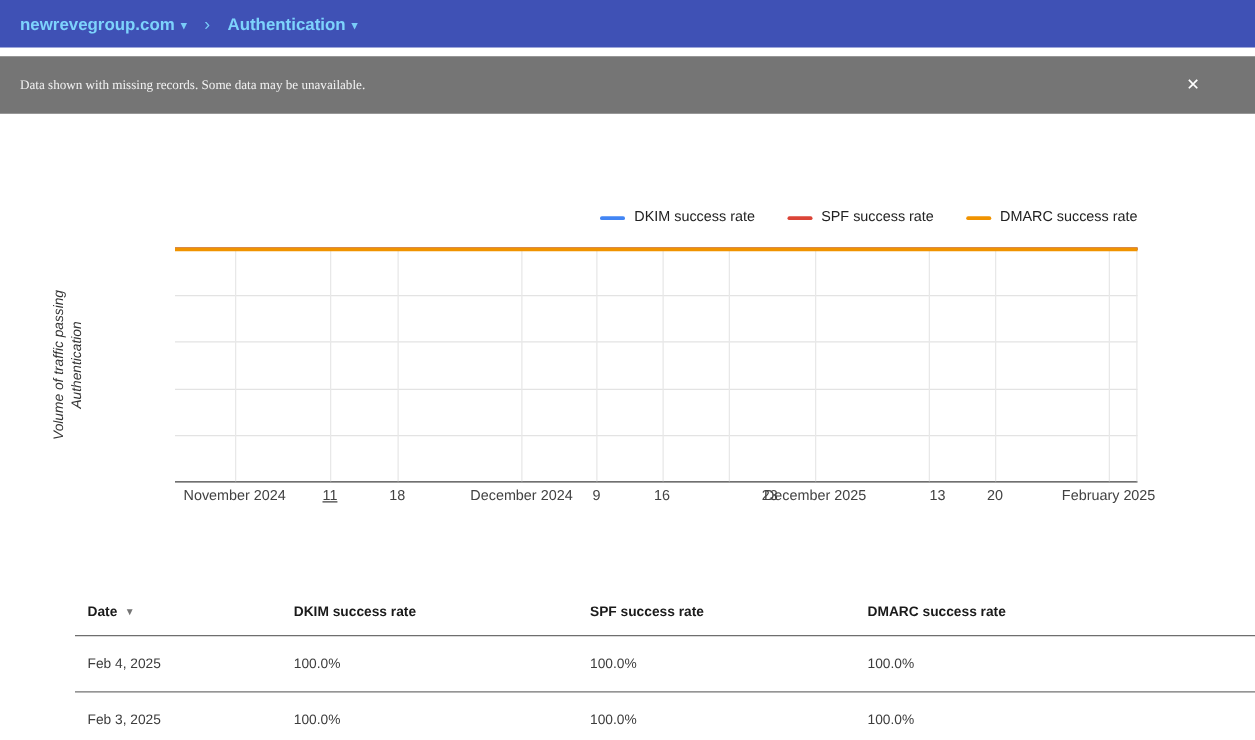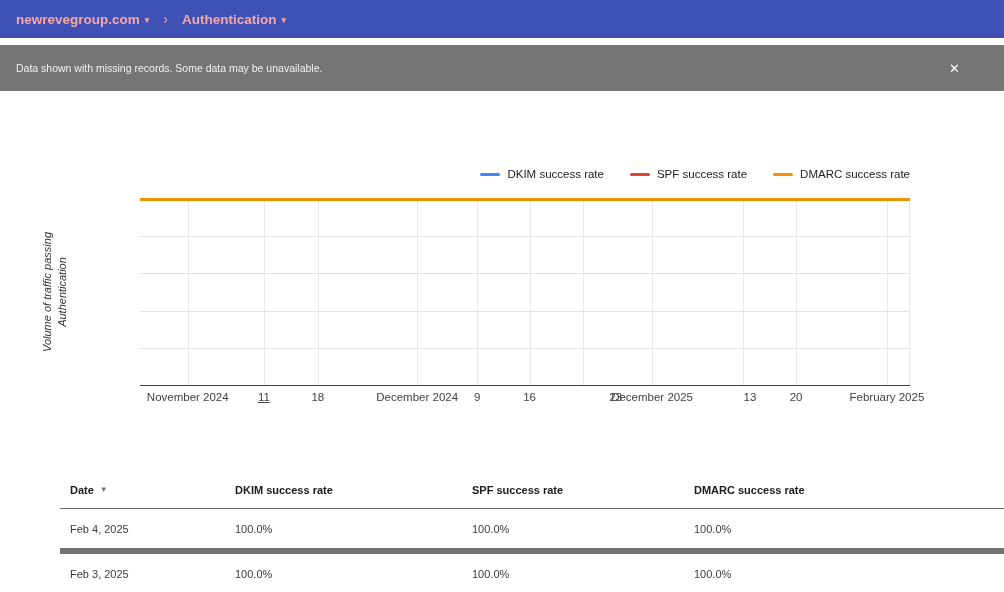--- a/index.html
+++ b/index.html
@@ -1,27 +1,27 @@
 <!DOCTYPE html>
 <html><head>
 <meta charset="utf-8">
 <style>
   * { box-sizing: border-box; margin: 0; padding: 0; }
   html, body { width: 1004px; height: 592px; overflow: hidden; background: #fff;
     font-family: "Liberation Sans", sans-serif; }
 
   .topbar { height: 38px; background: #3f51b5; display: flex; align-items: center;
-    padding: 0 16px; color: #fca5a5; }
+    padding: 0 16px; color: #7dd3fc; }
   .topbar-item { display: flex; align-items: center; gap: 5px; font-size: 13.5px;
     font-weight: bold; cursor: pointer; }
   .caret { font-size: 9px; opacity: .95; padding-top: 2px; }
   .sep { margin: 0 14px; font-size: 14px; opacity: .95; }
 
   .banner { margin-top: 7px; height: 46px; background: #757575; color: #f2f2f2;
-    display: flex; align-items: center; padding: 4px 16px; font-size: 10.5px; position: relative; }
+    display: flex; align-items: center; padding: 4px 16px; font-size: 10.5px; position: relative; font-family: Liberation Serif, serif; }
   .banner .close { position: absolute; right: 44px; top: 50%; transform: translateY(-50%);
     font-size: 13px; color: #fff; cursor: pointer; }
 
   .main { position: relative; height: 501px; }
   .title-row { position: absolute; left: 30px; top: 16px; }
   .title { font-size: 15px; font-weight: bold; color: #1c1c1c; }
   .help { display: inline-block; width: 13px; height: 13px; border-radius: 50%;
     background: #666; color: #fff; font-size: 9px; font-weight: bold; line-height: 13px;
     text-align: center; vertical-align: top; margin-left: 1px; transform: translateY(-3px);
     cursor: pointer; }
@@ -50,21 +50,21 @@
   .xtick { position: absolute; transform: translateX(-50%); font-size: 11.5px;
     color: #424242; white-space: nowrap; }
 
   .table { position: absolute; left: 60px; right: 0; top: 380px; }
   .thead { display: grid; grid-template-columns: 165px 237px 222px auto; height: 38px;
     align-items: center; border-bottom: 1px solid #6e6e6e; padding-left: 10px; }
   .th { font-size: 11px; font-weight: bold; color: #1a1a1a; display: flex;
     align-items: center; gap: 6px; cursor: pointer; }
   .sort { font-size: 8px; color: #757575; }
   .trow { display: grid; grid-template-columns: 165px 237px 222px auto; height: 45px;
-    align-items: center; border-bottom: 6px solid #737373; padding-left: 10px; }
+    align-items: center; border-bottom: 1px solid #737373; padding-left: 10px; }
   .td { font-size: 11px; color: #3c3c3c; }
 </style>
 </head>
 <body>
 
 <div class="topbar">
   <div class="topbar-item">
     <span>newrevegroup.com</span>
     <span class="caret">▾</span>
   </div>

